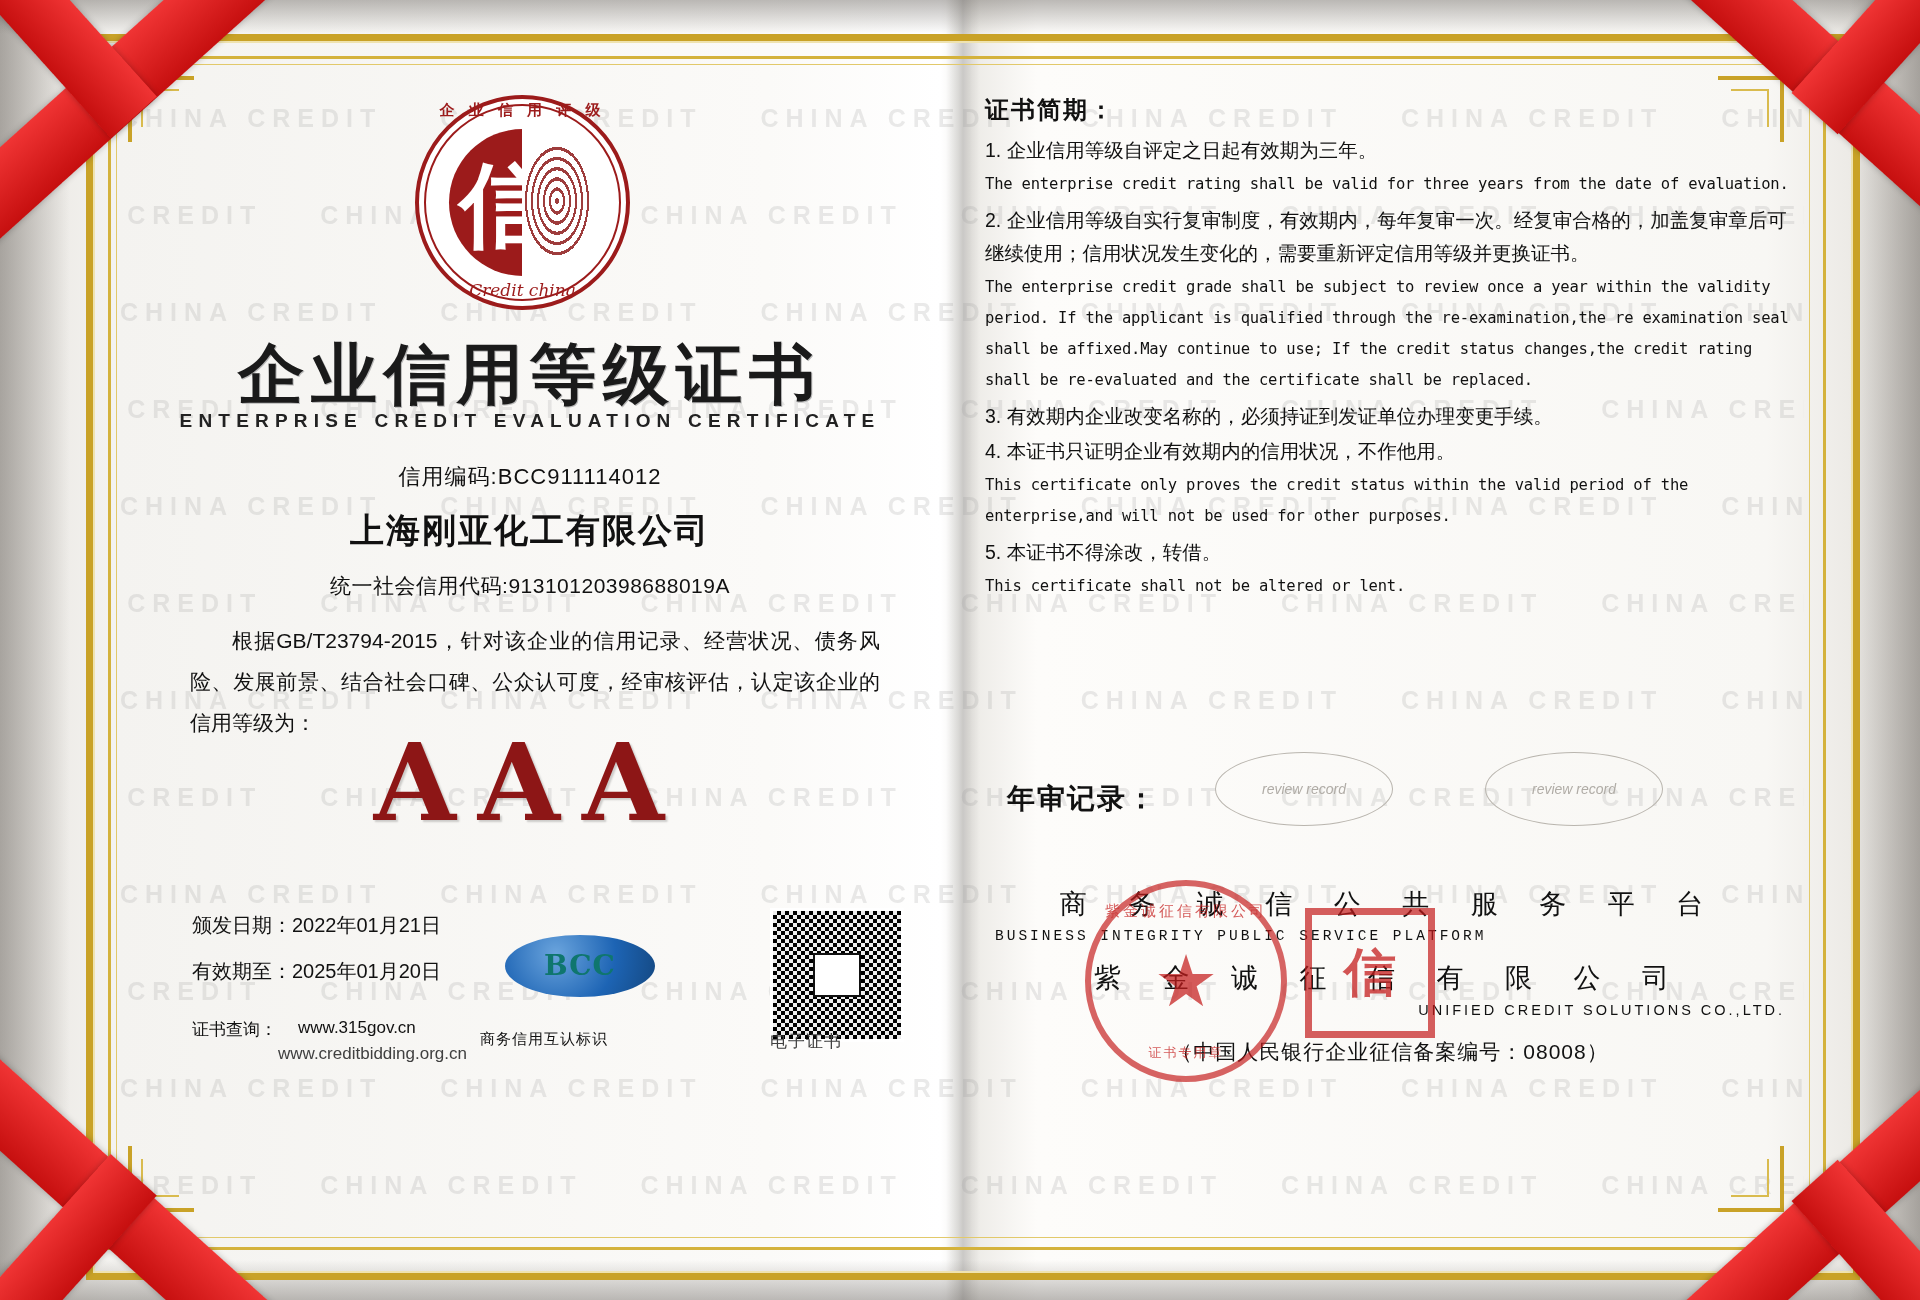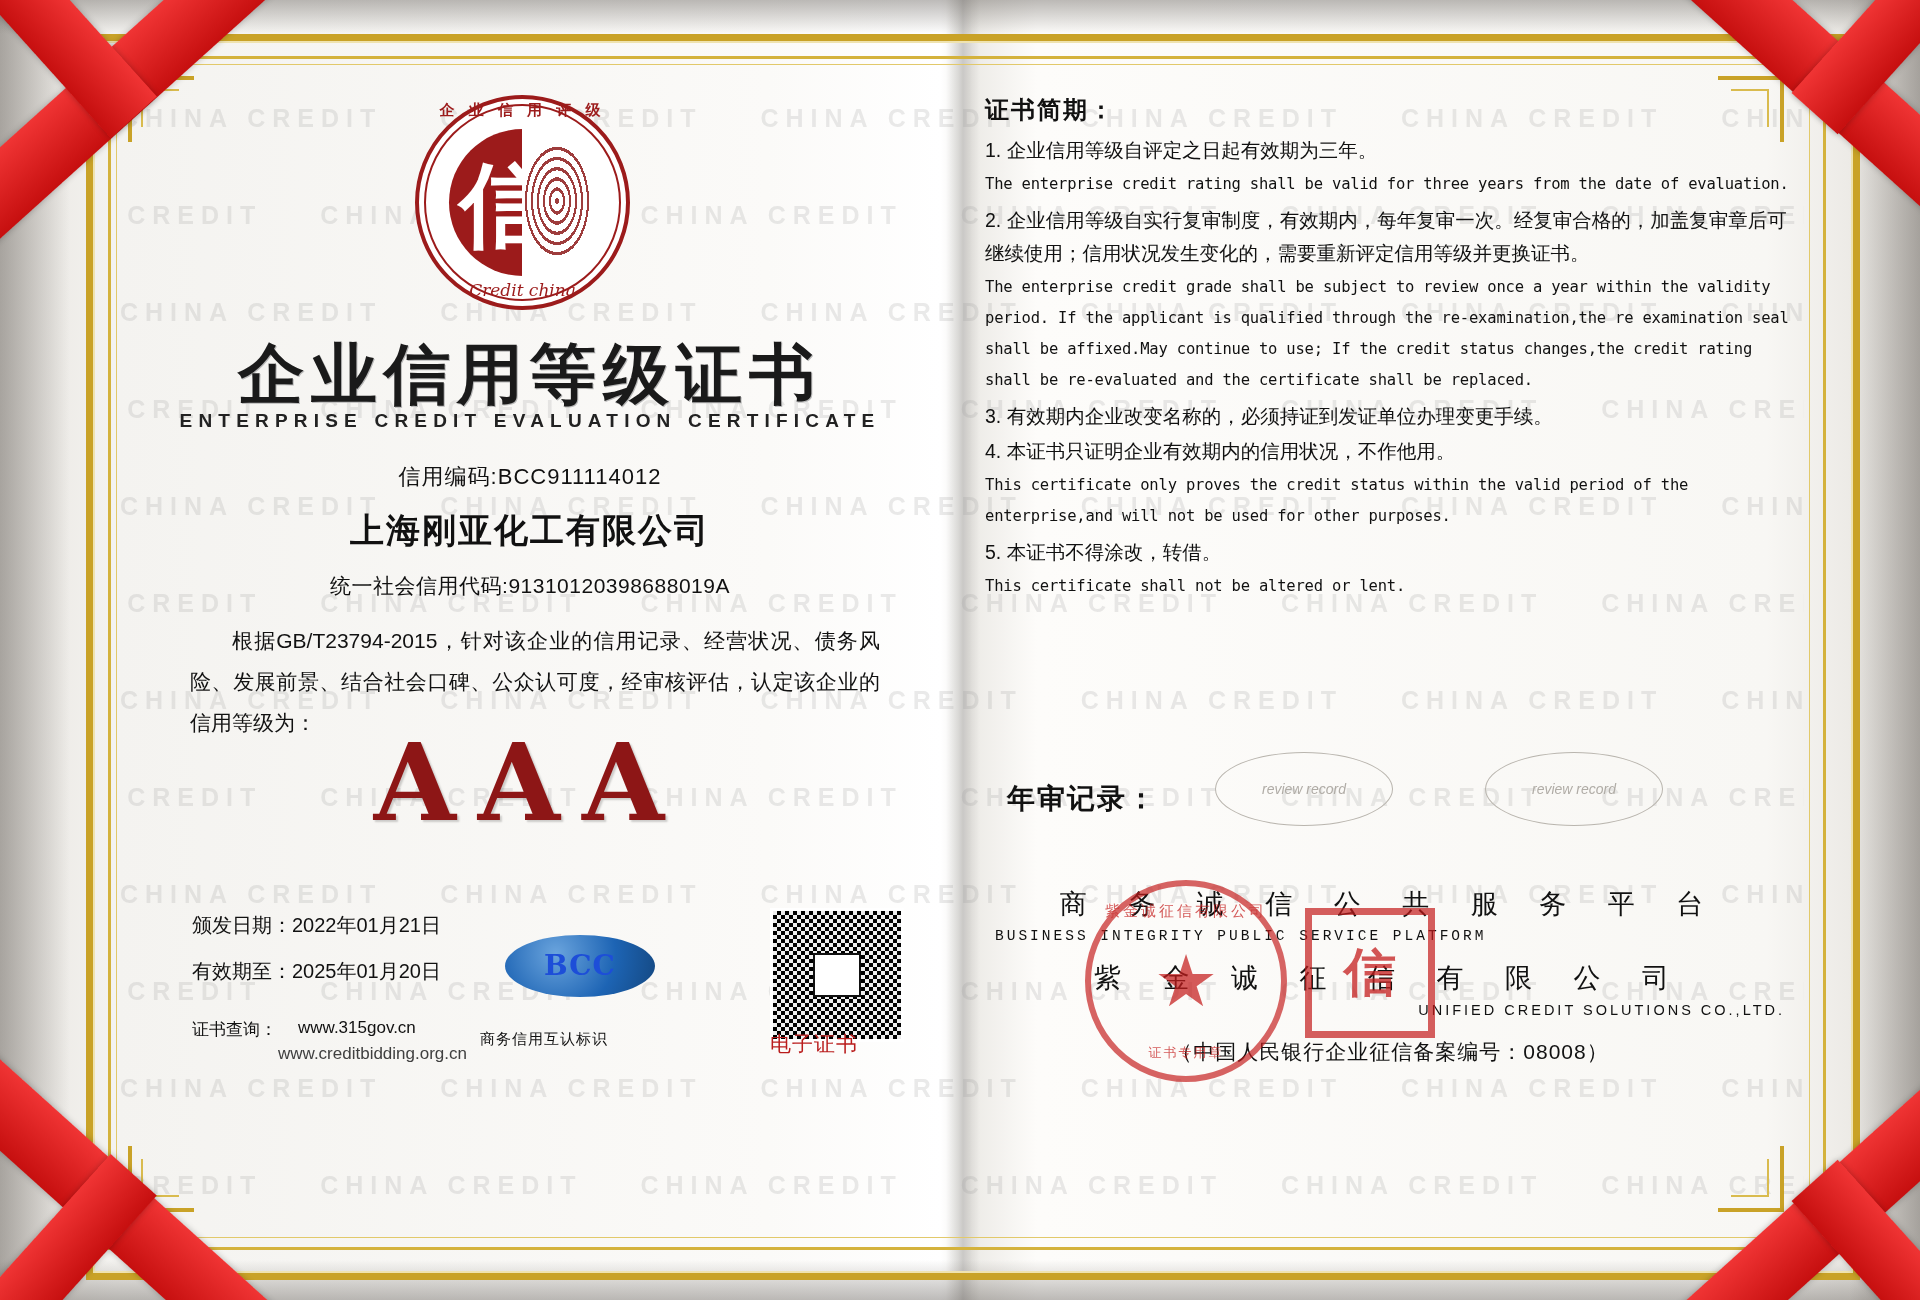--- a/index.html
+++ b/index.html
@@ -142,38 +142,38 @@
   .query-url2{position:absolute;left:128px;top:964px;font-size:17px;color:#404040;}
 
   .bcc{
     position:absolute;left:355px;top:855px;width:150px;height:62px;
   }
   .bcc .oval{
     position:absolute;inset:0;border-radius:50%;
     background:radial-gradient(circle at 34% 30%, #6aa4dd 0%, #1d64b4 55%, #14477f 100%);
   }
   .bcc .txt{
-    position:absolute;inset:0;color:#1d4ed8;font-size:28px;font-weight:700;
+    position:absolute;inset:0;color:#0f766e;font-size:28px;font-weight:700;
     text-align:center;line-height:62px;letter-spacing:1px;font-family:"DejaVu Serif", serif;
   }
   .bcc-caption{position:absolute;left:330px;top:950px;font-size:15px;color:#111;letter-spacing:1px;}
 
   .qr{
     position:absolute;left:620px;top:828px;width:128px;height:128px;
     background:
       repeating-linear-gradient(0deg,#111 0 4px,#fff 4px 8px),
       repeating-linear-gradient(90deg,#111 0 4px,#fff 4px 8px);
     background-blend-mode:difference;
     border:3px solid #fff;
   }
   .qr::after{
     content:"";position:absolute;left:40px;top:42px;width:44px;height:40px;
     background:#fff;border:2px solid #111;
   }
-  .qr-caption{position:absolute;left:620px;top:950px;font-size:21px;color:#b91c1c;letter-spacing:1px;}
+  .qr-caption{position:absolute;left:620px;top:950px;font-size:17px;color:#404040;letter-spacing:1px;}
 
   
   .right-page{position:absolute;left:985px;top:80px;width:810px;height:1140px;}
   .notes-title{
     position:absolute;left:0;top:14px;font-size:24px;font-weight:700;color:#111;letter-spacing:2px;
   }
   .notes{
     position:absolute;left:0;top:54px;width:810px;
   }
   .note-cn{font-size:19.5px;line-height:33px;color:#111;margin:0 0 2px 0;}

